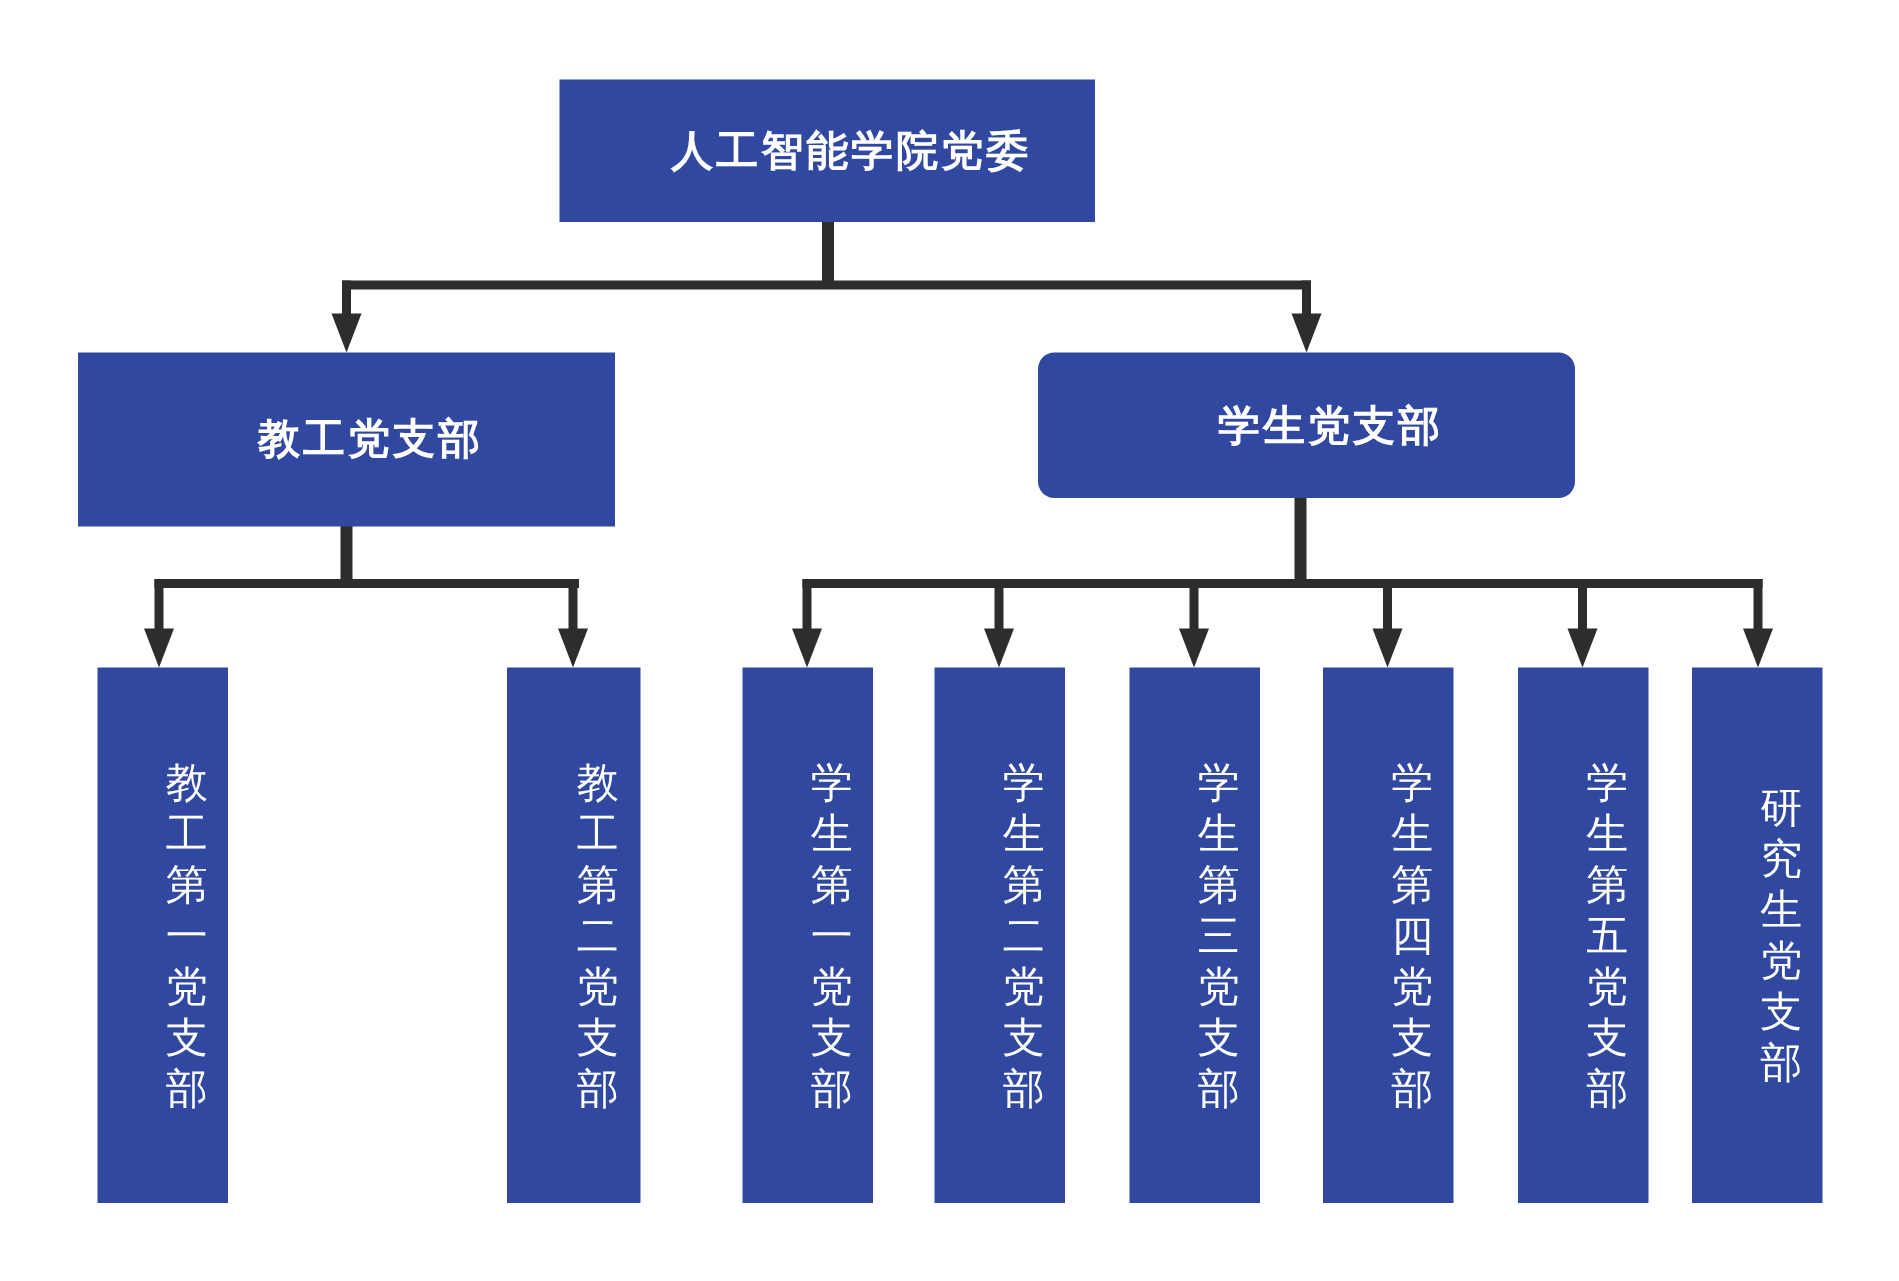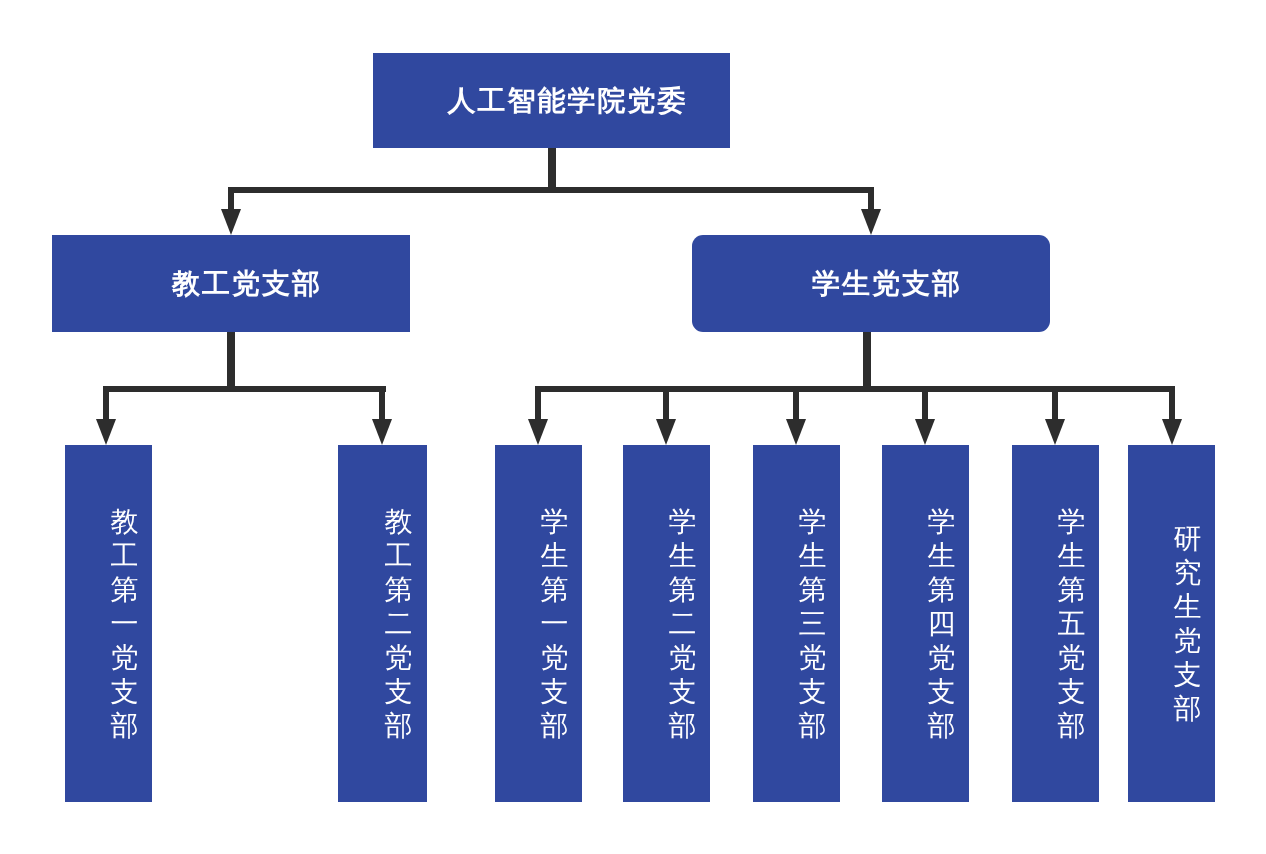--- a/index.html
+++ b/index.html
@@ -55,21 +55,21 @@
     position: absolute;
     width: 0;
     height: 0;
     border-left: 10px solid transparent;
     border-right: 10px solid transparent;
     border-top: 26px solid var(--connector);
   }
 
   
   .n-root { left: 373px; top: 53px;  width: 357px; height: 95px; }
-  .n-l2a  { left: 52px;  top: 235px; width: 358px; height: 97px; }
+  .n-l2a  { left: 52px;  top: 235px; width: 358px; height: 116px; }
   .n-l2b  { left: 692px; top: 235px; width: 358px; height: 97px; border-radius: 11px; }
   .col    { top: 445px; height: 357px; width: 87px; }
   .c1 { left: 65px; }
   .c2 { left: 338px; width: 89px; }
   .c3 { left: 495px; }
   .c4 { left: 623px; }
   .c5 { left: 753px; }
   .c6 { left: 882px; }
   .c7 { left: 1012px; }
   .c8 { left: 1128px; }

